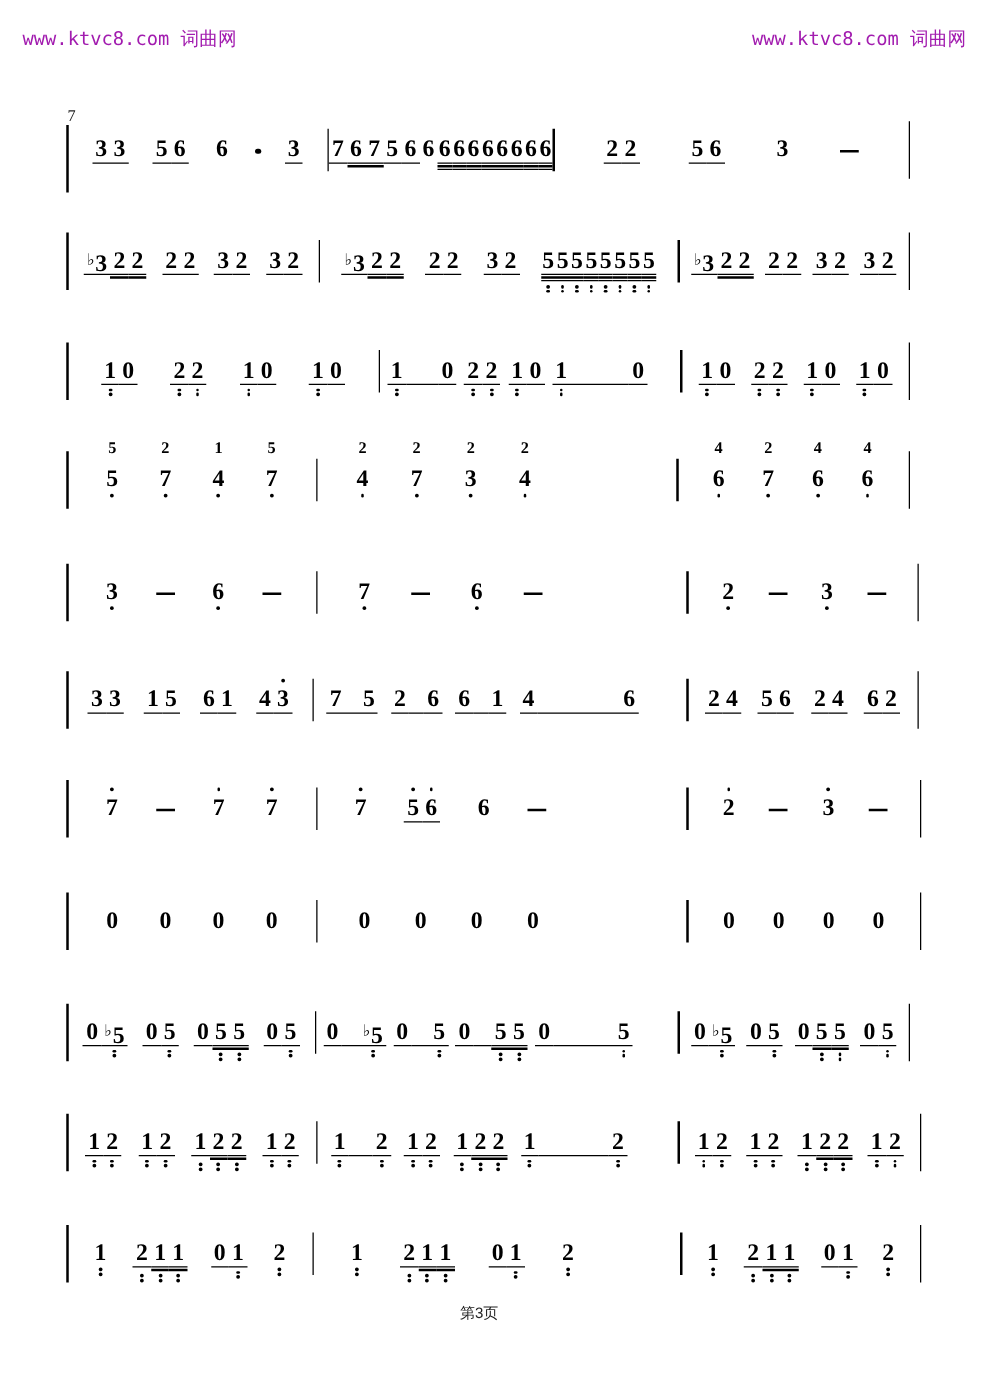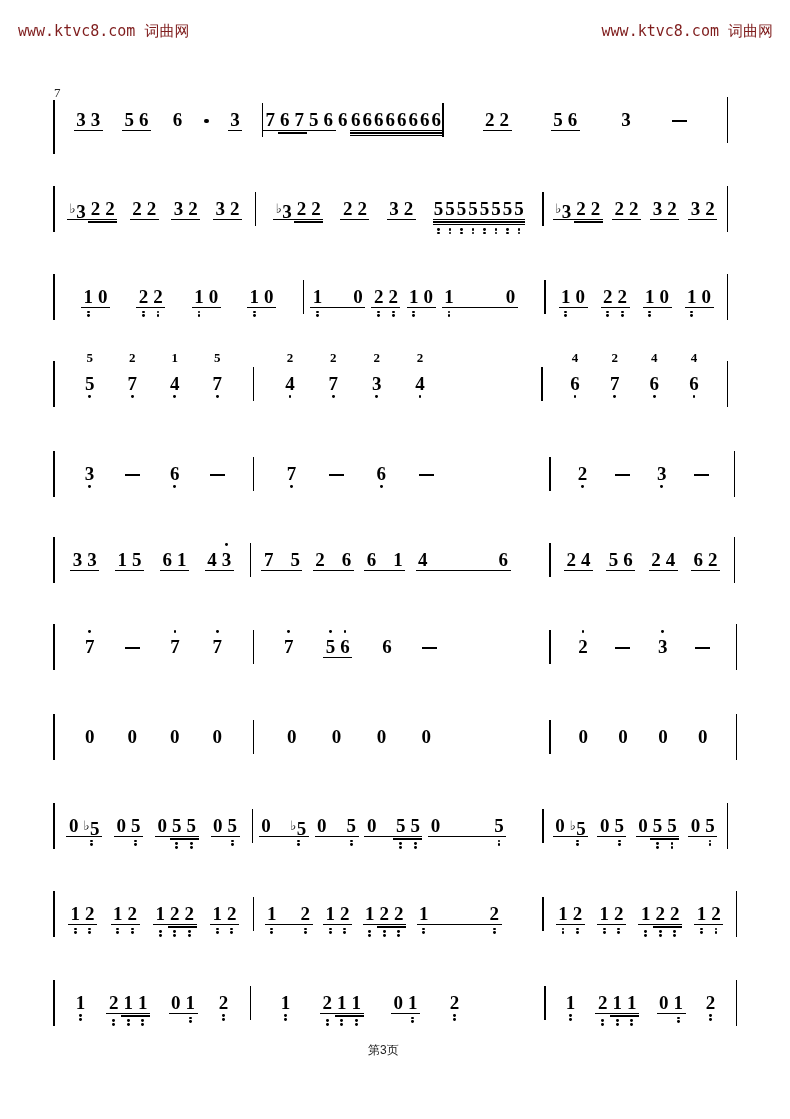--- a/index.html
+++ b/index.html
@@ -1,18 +1,18 @@
 <!DOCTYPE html>
 <html><head>
 <meta charset="utf-8">
 <style>
   html,body{margin:0;padding:0;background:#fff;}
   .page{position:relative;width:790px;height:1119px;background:#ffffff;overflow:hidden;
         font-family:"Liberation Serif","DejaVu Serif",serif;color:#000;}
-  .wm{position:absolute;top:22px;font:15px "DejaVu Sans Mono",monospace;color:#7f1d1d;white-space:nowrap;}
+  .wm{position:absolute;top:22px;font:15px "DejaVu Sans Mono",monospace;color:#a21caf;white-space:nowrap;}
   .wm-left{left:18px;}
   .wm-right{right:17px;}
   .sheet{position:absolute;left:0;top:0;width:790px;height:1119px;}
   .sys{position:absolute;left:53px;display:flex;align-items:flex-start;}
   .meas{display:flex;justify-content:space-evenly;align-items:flex-start;flex:none;box-sizing:border-box;}
   .bar{flex:none;width:1.5px;background:#000;}
   .bar.sys1{height:54px;margin-top:-10px;}
   .bar.start{height:46px;margin-top:-13px;}
   .bar.in{height:34px;margin-top:-7px;}
   .bar.end{height:46px;margin-top:-13px;}

